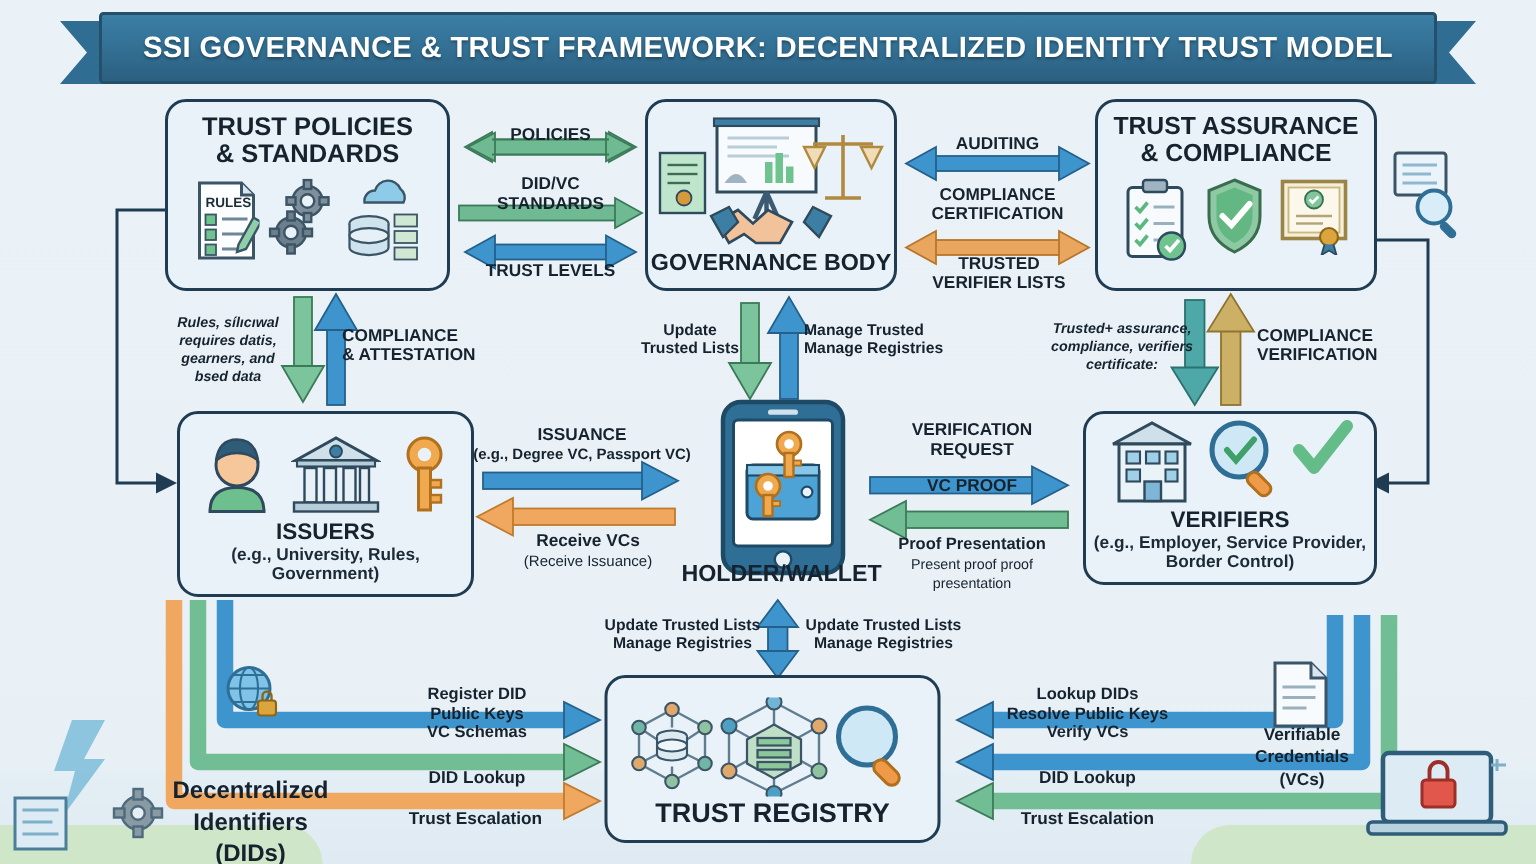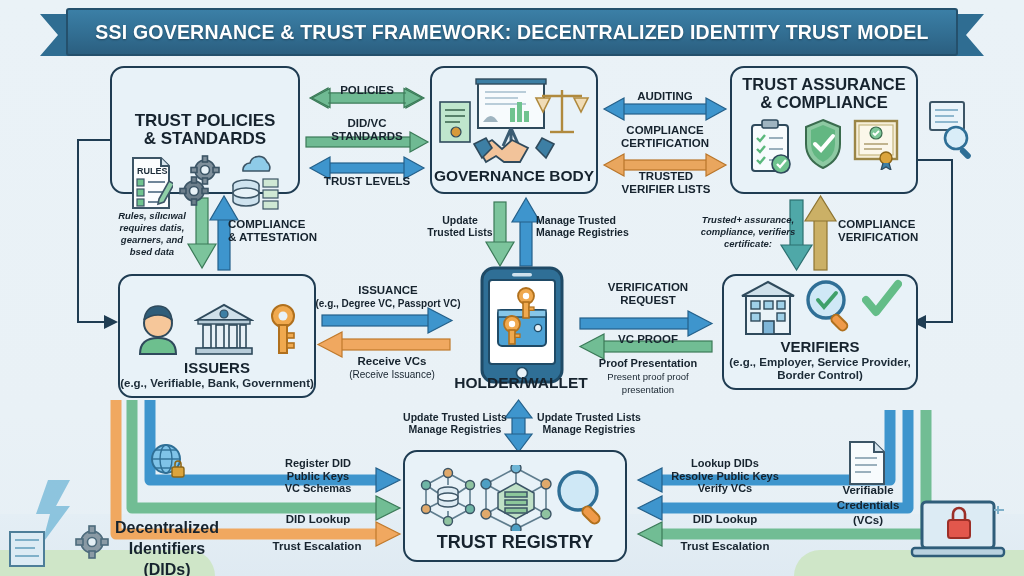--- a/index.html
+++ b/index.html
@@ -181,21 +181,21 @@
 
   <div class="ribbon-wrap">
     <div class="ribbon-tail l"></div>
     <div class="ribbon-tail r"></div>
     <div class="ribbon">
       <h1>SSI GOVERNANCE &amp; TRUST FRAMEWORK: DECENTRALIZED IDENTITY TRUST MODEL</h1>
     </div>
   </div>
 
   <div class="node" style="left:110px;top:66px;width:190px;height:128px;padding-top:8px;">
-    <div class="ttl" style="font-size:17px;margin-top:36px;">
+    <div class="ttl" style="font-size:17px;">
       <span>TRUST POLICIES</span><br>
       <span>&amp; STANDARDS</span>
     </div>
     <div class="icons" style="margin-top:6px;">
 
       <svg width="44" height="56" viewBox="0 0 44 56">
         <path d="M4 3 h28 l8 8 v42 h-36 z" fill="#fbfdfe" stroke="#3c5566" stroke-width="2"></path>
         <path d="M32 3 v8 h8" fill="#d8e6ef" stroke="#3c5566" stroke-width="2"></path>
         <text x="8" y="19" font-family="Liberation Sans" font-size="9" font-weight="bold" fill="#1d2d3a">RULES</text>
         <rect x="8" y="24" width="7" height="7" fill="#6fc38f" stroke="#3c5566" stroke-width="1.2"></rect>
@@ -346,21 +346,21 @@
       </svg>
       <svg width="34" height="54" viewBox="0 0 34 54">
         <circle cx="17" cy="14" r="11" fill="#f0a94e" stroke="#b0701d" stroke-width="2"></circle>
         <circle cx="17" cy="14" r="4.5" fill="#e8f2f8"></circle>
         <rect x="13" y="23" width="8" height="28" fill="#f0a94e" stroke="#b0701d" stroke-width="2"></rect>
         <rect x="21" y="31" width="7" height="5" fill="#f0a94e" stroke="#b0701d" stroke-width="1.6"></rect>
         <rect x="21" y="41" width="7" height="5" fill="#f0a94e" stroke="#b0701d" stroke-width="1.6"></rect>
       </svg>
     </div>
     <div class="ttl" style="font-size:15px;">ISSUERS</div>
-    <div class="sub" style="font-size:11.5px;margin-top:1px;">(e.g., Verifiable, Bank, Government)</div>
+    <div class="sub" style="font-size:11.5px;margin-top:1px;">(e.g., University, Rules, Government)</div>
   </div>
 
   <div class="wm" style="left:466px;top:266px;width:110px;height:126px;">
     <svg width="84" height="118" viewBox="0 0 84 118" style="margin-left:14px;">
       <rect x="2" y="2" width="80" height="114" rx="12" fill="#2f6f96" stroke="#1f4a66" stroke-width="3"></rect>
       <rect x="9" y="14" width="66" height="84" rx="3" fill="#ffffff" stroke="#1f4a66" stroke-width="2"></rect>
       <rect x="32" y="7" width="20" height="3.5" rx="1.8" fill="#cfe2ee"></rect>
       <circle cx="42" cy="107" r="5.5" fill="#e8f2f8" stroke="#1f4a66" stroke-width="1.6"></circle>
 
       <rect x="18" y="44" width="48" height="36" rx="4" fill="#4ea3d6" stroke="#1f4a66" stroke-width="2"></rect>
@@ -512,21 +512,21 @@
   </div>
   <div class="lab b" style="left:322px;top:355px;width:140px;font-size:11.5px;">
     <span>Receive VCs</span><br>
     <span style="font-size:10px;font-weight:normal;">(Receive Issuance)</span>
   </div>
 
   <div class="lab b" style="left:586px;top:281px;width:124px;font-size:11.5px;">
     <span>VERIFICATION</span><br>
     <span>REQUEST</span>
   </div>
-  <div class="lab b" style="left:586px;top:333px;width:124px;font-size:11.5px;">VC PROOF</div>
+  <div class="lab b" style="left:586px;top:318px;width:124px;font-size:11.5px;">VC PROOF</div>
   <div class="lab b" style="left:576px;top:357px;width:144px;font-size:11px;">
     <span>Proof Presentation</span><br>
     <span style="font-size:9.5px;font-weight:normal;">Present proof proof</span><br>
     <span style="font-size:9.5px;font-weight:normal;">presentation</span>
   </div>
 
   <div class="lab b" style="left:396px;top:411px;width:118px;font-size:10.5px;">
     <span>Update Trusted Lists</span><br>
     <span>Manage Registries</span>
   </div>

